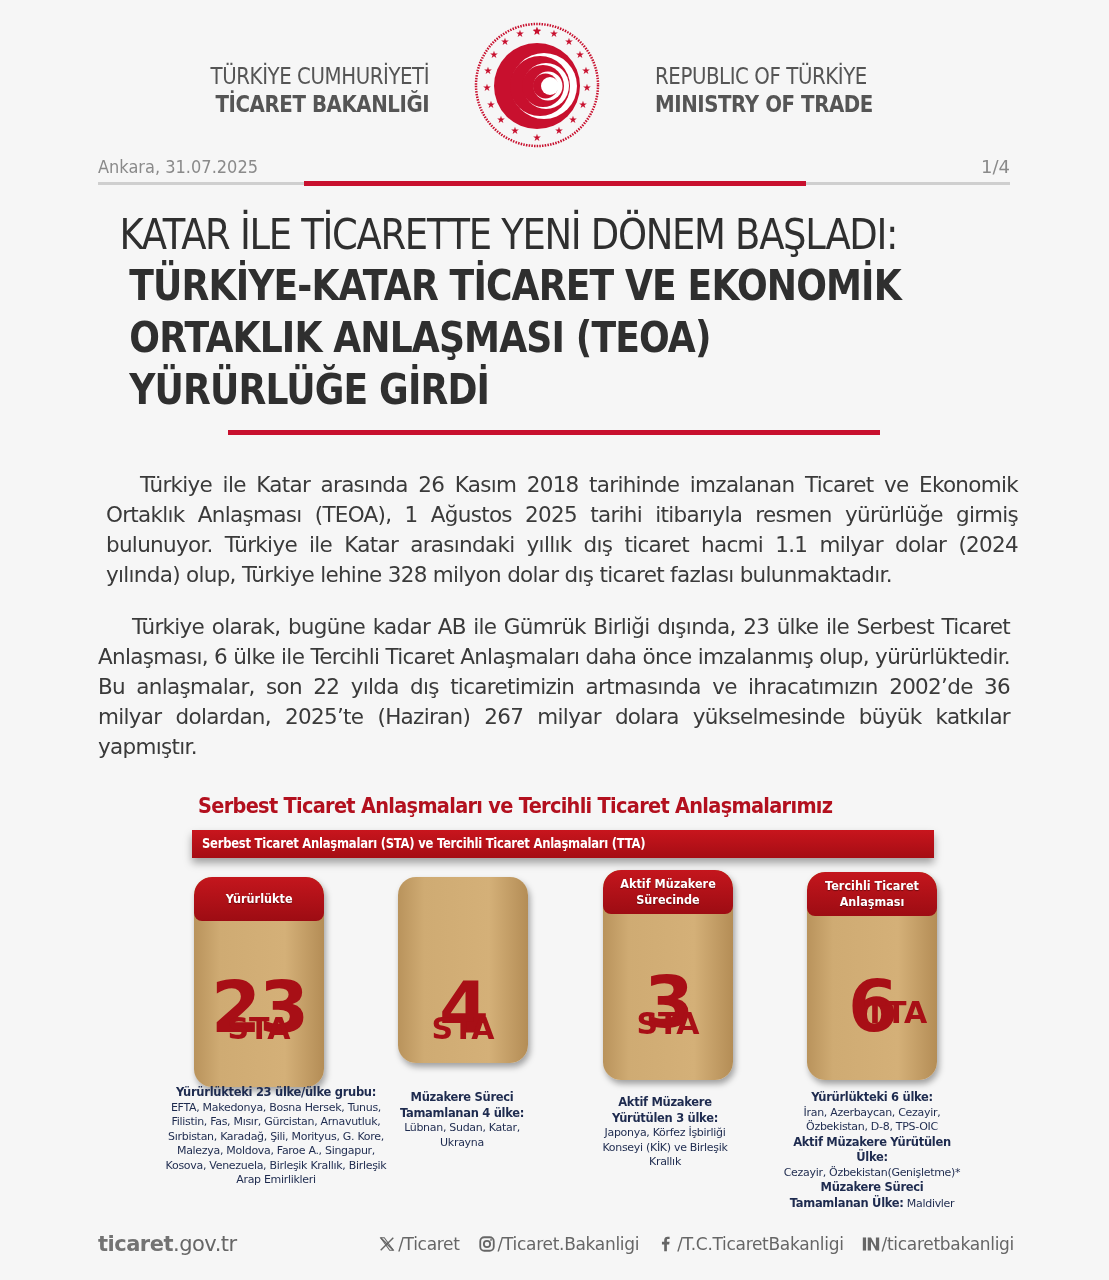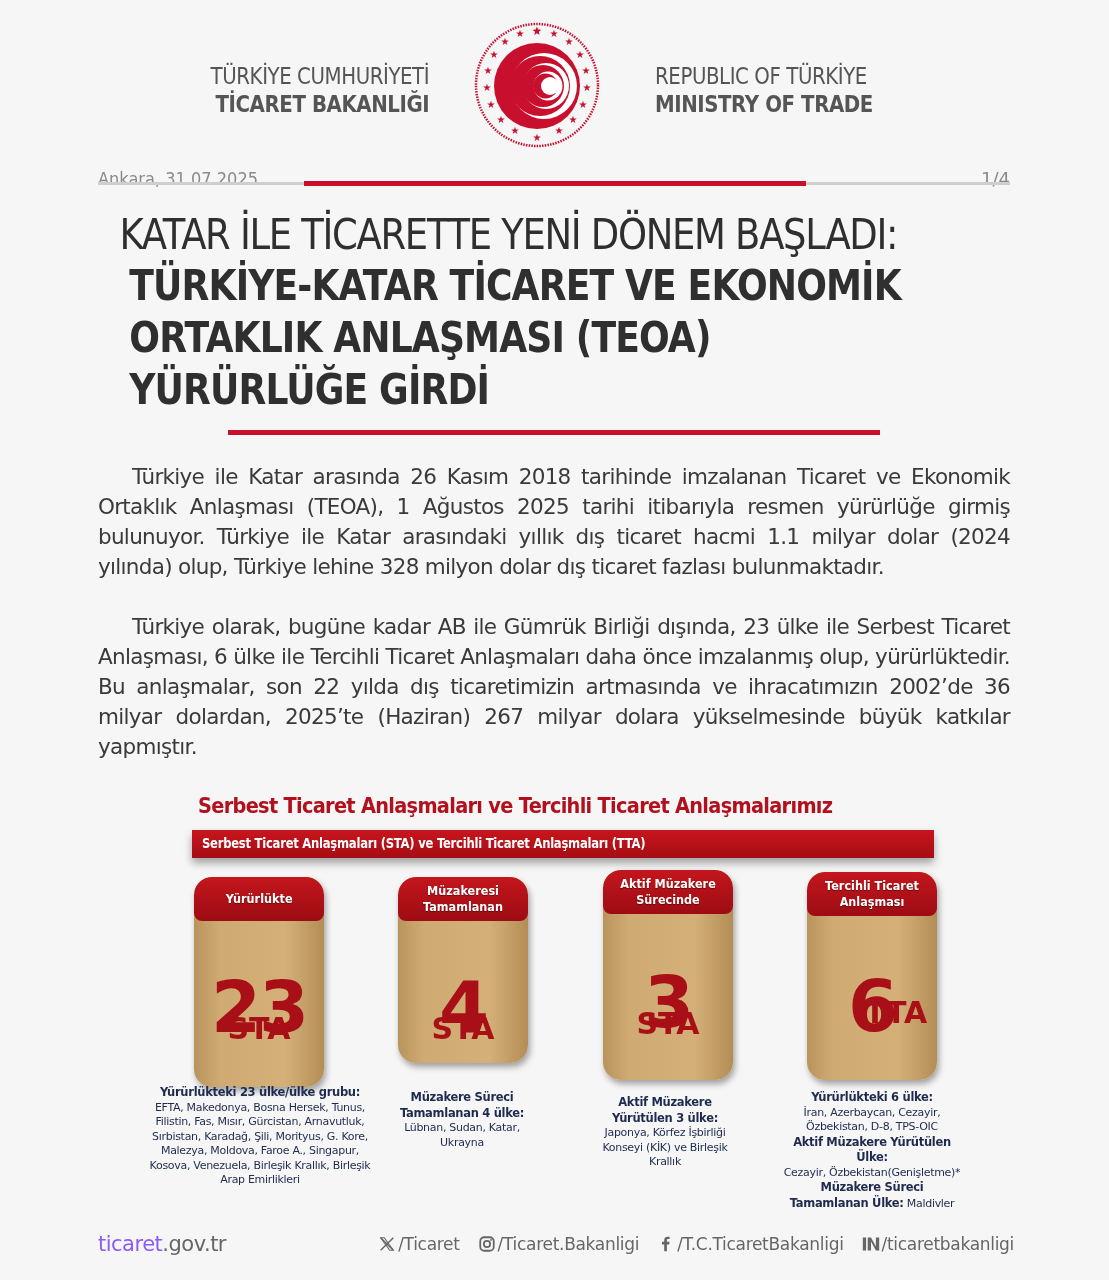--- a/index.html
+++ b/index.html
@@ -11,21 +11,21 @@
     position:relative;
   }
   .header { position:absolute; top:20px; left:0; width:1109px; height:125px; }
   .hdr-left { position:absolute; right:680px; top:42px; text-align:right; color:#555; line-height:28px; }
   .hdr-right { position:absolute; left:655px; top:42px; text-align:left; color:#555; line-height:28px; }
   .hdr-line1 { font-size:23px; font-weight:400; letter-spacing:-0.5px; font-family:"DejaVu Sans", sans-serif; transform:scaleX(0.86); transform-origin:left; display:block; }
   .hdr-left .hdr-line1, .hdr-left .hdr-line2 { transform-origin:right; }
   .hdr-line2 { font-size:23px; font-weight:700; letter-spacing:-0.5px; font-family:"DejaVu Sans", sans-serif; transform:scaleX(0.86); transform-origin:left; display:block; }
   .logo { position:absolute; left:472px; top:0; width:130px; height:130px; }
 
-  .meta-row { position:absolute; top:156px; left:98px; width:912px; height:20px;margin-top:12px; }
+  .meta-row { position:absolute; top:156px; left:98px; width:912px; height:20px; }
   .date { position:absolute; left:0; top:0; font-size:18px; color:#8a8a8a; font-family:"DejaVu Sans", sans-serif; transform:scaleX(0.9); transform-origin:left; }
   .page-num { position:absolute; right:0; top:0; font-size:18px; color:#8a8a8a; font-family:"DejaVu Sans", sans-serif; }
   .rule-grey { position:absolute; top:182px; left:98px; width:912px; height:3px; background:#cfcfcf; }
   .rule-red { position:absolute; top:181px; left:304px; width:502px; height:5px; background:#c8102e; }
 
   .title { position:absolute; top:210px; left:60px; width:990px; color:#2f2f2f; }
   .title-1 { font-size:42px; font-weight:400; line-height:50px; font-family:"DejaVu Sans", sans-serif; letter-spacing:-1.5px; transform:scaleX(0.88); }
   .title-b { font-size:42px; font-weight:700; line-height:52px; font-family:"DejaVu Sans", sans-serif; letter-spacing:-1px; transform:scaleX(0.86); }
   .title-rule { position:absolute; top:430px; left:228px; width:652px; height:5px; background:#c8102e; }
 
@@ -41,21 +41,21 @@
   .card-head { position:absolute; left:0; top:0; width:100%; height:44px; background:linear-gradient(#c4161d,#9d0c13); border-radius:18px 18px 8px 8px; display:flex; align-items:center; justify-content:center; text-align:center; }
   .card-head span { color:#fff; font-weight:700; font-size:12.5px; line-height:16px; font-family:"DejaVu Sans", sans-serif; transform:scaleX(0.9); display:block; text-shadow:0 1px 1px rgba(0,0,0,0.4); }
   .card-num { position:absolute; left:0; width:100%; text-align:center; color:#a80f16; font-weight:700; font-family:"DejaVu Sans", sans-serif; letter-spacing:-2px;margin-top:40px; }
   .card-type { position:absolute; left:0; width:100%; text-align:center; color:#a80f16; font-weight:700; font-size:30px; font-family:"DejaVu Sans", sans-serif; }
 
   .card-desc { position:absolute; text-align:center; color:#1e2b4f; font-size:11px; line-height:14.5px; font-family:"DejaVu Sans", sans-serif; letter-spacing:-0.3px; }
   .card-desc b { font-weight:700; font-size:11.5px; }
 
   .footer { position:absolute; top:1232px; left:98px; width:916px; height:26px; }
   .site { position:absolute; left:0; top:0; font-size:21px; color:#666; font-family:"DejaVu Sans", sans-serif; letter-spacing:-0.5px; }
-  .site b { font-weight:400; color:#8b5cf6; }
+  .site b { font-weight:700; color:#737373; }
   .socials { position:absolute; right:0; top:2px; display:flex; gap:18px; font-size:17px; color:#666; font-family:"DejaVu Sans", sans-serif; white-space:nowrap; letter-spacing:-0.3px; }
   .soc { display:flex; align-items:center; gap:2px; }
   .soc svg { width:18px; height:18px; }
 </style>
 </head>
 <body>
 
 <div class="header">
   <div class="hdr-left">
     <span class="hdr-line1">TÜRKİYE CUMHURİYETİ</span>
@@ -112,61 +112,58 @@
 <div class="rule-red"></div>
 
 <div class="title">
   <div class="title-1">KATAR İLE TİCARETTE YENİ DÖNEM BAŞLADI:</div>
   <div class="title-b">TÜRKİYE-KATAR TİCARET VE EKONOMİK</div>
   <div class="title-b">ORTAKLIK ANLAŞMASI (TEOA)</div>
   <div class="title-b">YÜRÜRLÜĞE GİRDİ</div>
 </div>
 <div class="title-rule"></div>
 
-<p class="body-text p1" style="margin:0;">Türkiye ile Katar arasında 26 Kasım 2018 tarihinde imzalanan Ticaret ve Ekonomik Ortaklık Anlaşması (TEOA), 1 Ağustos 2025 tarihi itibarıyla resmen yürürlüğe girmiş bulunuyor. Türkiye ile Katar arasındaki yıllık dış ticaret hacmi 1.1 milyar dolar (2024 yılında) olup, Türkiye lehine 328 milyon dolar dış ticaret fazlası bulunmaktadır.</p>
+<p class="body-text p1" style="margin:8px;">Türkiye ile Katar arasında 26 Kasım 2018 tarihinde imzalanan Ticaret ve Ekonomik Ortaklık Anlaşması (TEOA), 1 Ağustos 2025 tarihi itibarıyla resmen yürürlüğe girmiş bulunuyor. Türkiye ile Katar arasındaki yıllık dış ticaret hacmi 1.1 milyar dolar (2024 yılında) olup, Türkiye lehine 328 milyon dolar dış ticaret fazlası bulunmaktadır.</p>
 <p class="body-text p2" style="margin:0;">Türkiye olarak, bugüne kadar AB ile Gümrük Birliği dışında, 23 ülke ile Serbest Ticaret Anlaşması, 6 ülke ile Tercihli Ticaret Anlaşmaları daha önce imzalanmış olup, yürürlüktedir. Bu anlaşmalar, son 22 yılda dış ticaretimizin artmasında ve ihracatımızın 2002’de 36 milyar dolardan, 2025’te (Haziran) 267 milyar dolara yükselmesinde büyük katkılar yapmıştır.</p>
 
 <div class="info-title">Serbest Ticaret Anlaşmaları ve Tercihli Ticaret Anlaşmalarımız</div>
 <div class="info-banner">
   <span>Serbest Ticaret Anlaşmaları (STA) ve Tercihli Ticaret Anlaşmaları (TTA)</span>
 </div>
 
 <div class="card" style="left:194px; top:877px; height:210px;text-decoration:underline;">
   <div class="card-head">
       <span>Yürürlükte</span>
     </div>
   <div class="card-num" style="top:50px; font-size:72px; line-height:80px;">23</div>
   <div class="card-type" style="top:134px;">STA</div>
 </div>
 
 <div class="card" style="left:398px; top:877px; height:186px;">
-  <div class="card-head">
-      <span>Müzakeresi Tamamlanan</span>
-    </div>
   <div class="card-num" style="top:50px; font-size:72px; line-height:80px;">4</div>
   <div class="card-type" style="top:134px;">STA</div>
 </div>
 
 <div class="card" style="left:603px; top:870px; height:210px;">
   <div class="card-head">
       <span>Aktif Müzakere Sürecinde</span>
     </div>
   <div class="card-num" style="top:52px; font-size:72px; line-height:80px;">3</div>
   <div class="card-type" style="top:136px;">STA</div>
 </div>
 
 <div class="card" style="left:807px; top:872px; height:208px;">
   <div class="card-head">
       <span>Tercihli Ticaret Anlaşması</span>
     </div>
   <div class="card-num" style="top:54px; font-size:72px; line-height:80px;">6</div>
   <div class="card-type" style="top:123px;margin-left:24px;">TTA</div>
 </div>
 
-<div class="card-desc" style="left:148px; top:1085px; width:224px;">
+<div class="card-desc" style="left:164px; top:1085px; width:224px;">
   <b>Yürürlükteki 23 ülke/ülke grubu:</b><br>
   <span>EFTA, Makedonya, Bosna Hersek, Tunus, Filistin, Fas, Mısır, Gürcistan, Arnavutluk, Sırbistan, Karadağ, Şili, Morityus, G. Kore, Malezya, Moldova, Faroe A., Singapur, Kosova, Venezuela, Birleşik Krallık, Birleşik Arap Emirlikleri</span>
 </div>
 <div class="card-desc" style="left:395px; top:1090px; width:134px;">
   <b>Müzakere Süreci Tamamlanan 4 ülke:</b><br>
   <span>Lübnan, Sudan, Katar, Ukrayna</span>
 </div>
 <div class="card-desc" style="left:590px; top:1095px; width:150px;">
   <b>Aktif Müzakere Yürütülen 3 ülke:</b><br>
   <span>Japonya, Körfez İşbirliği Konseyi (KİK) ve Birleşik Krallık</span>

